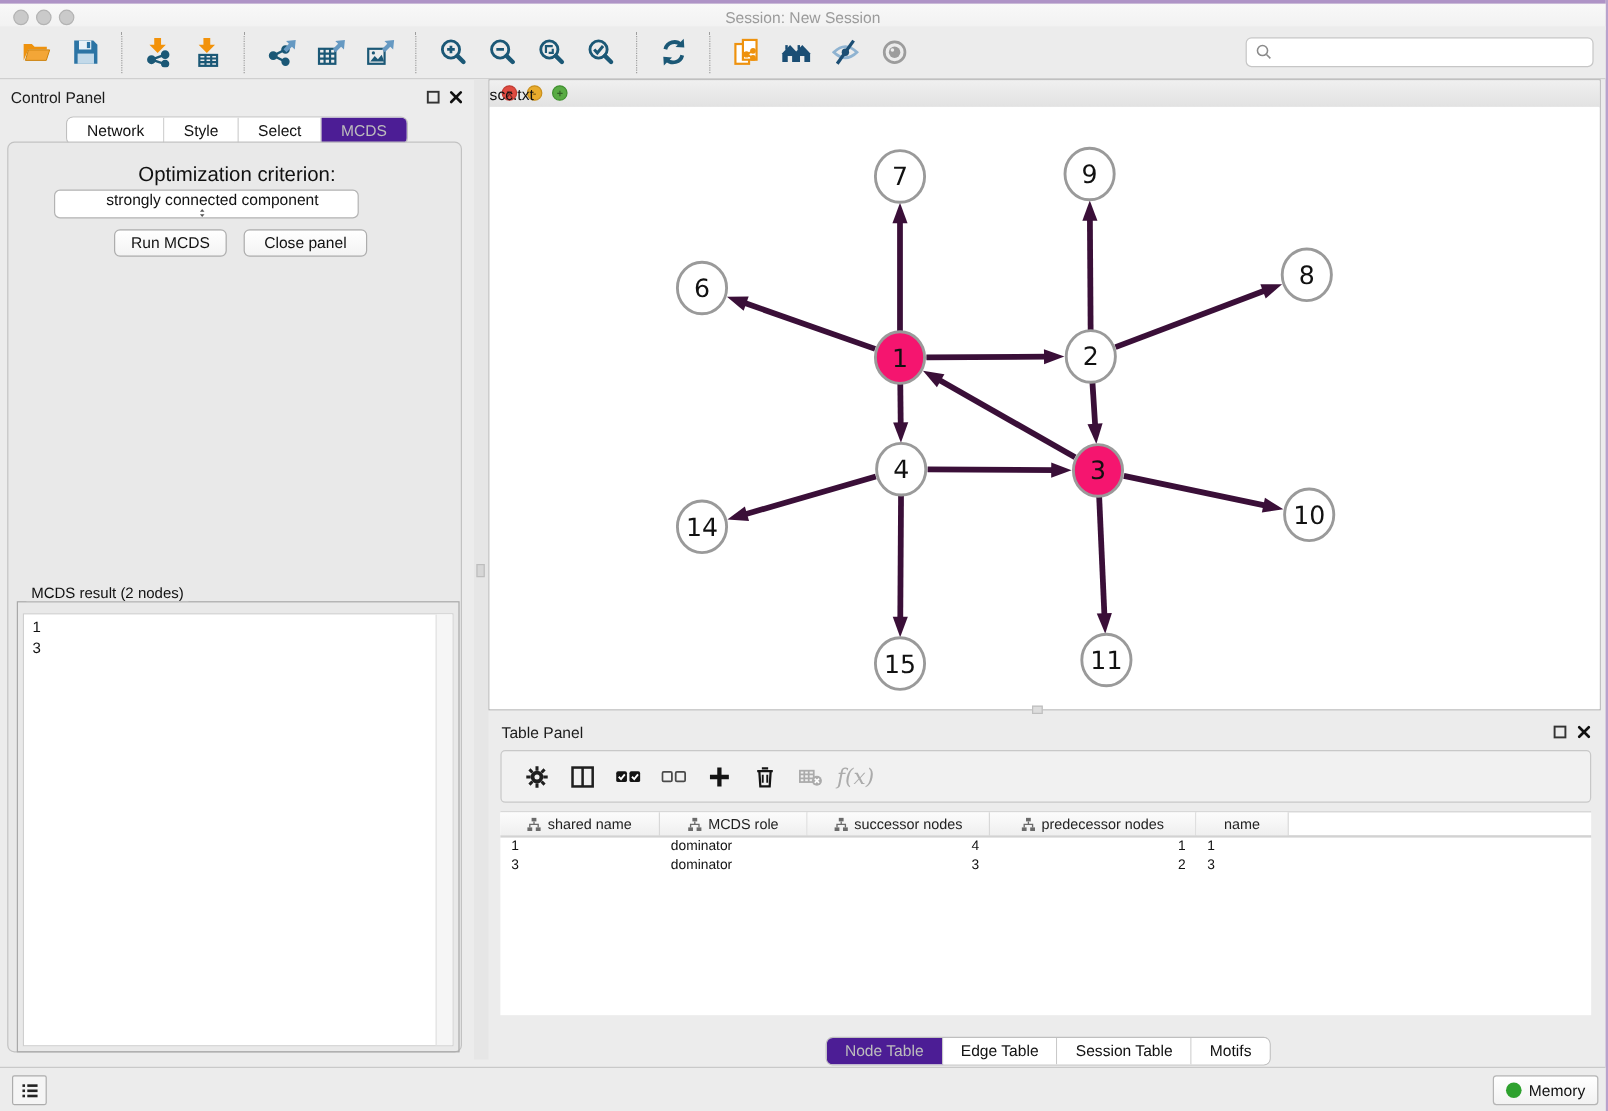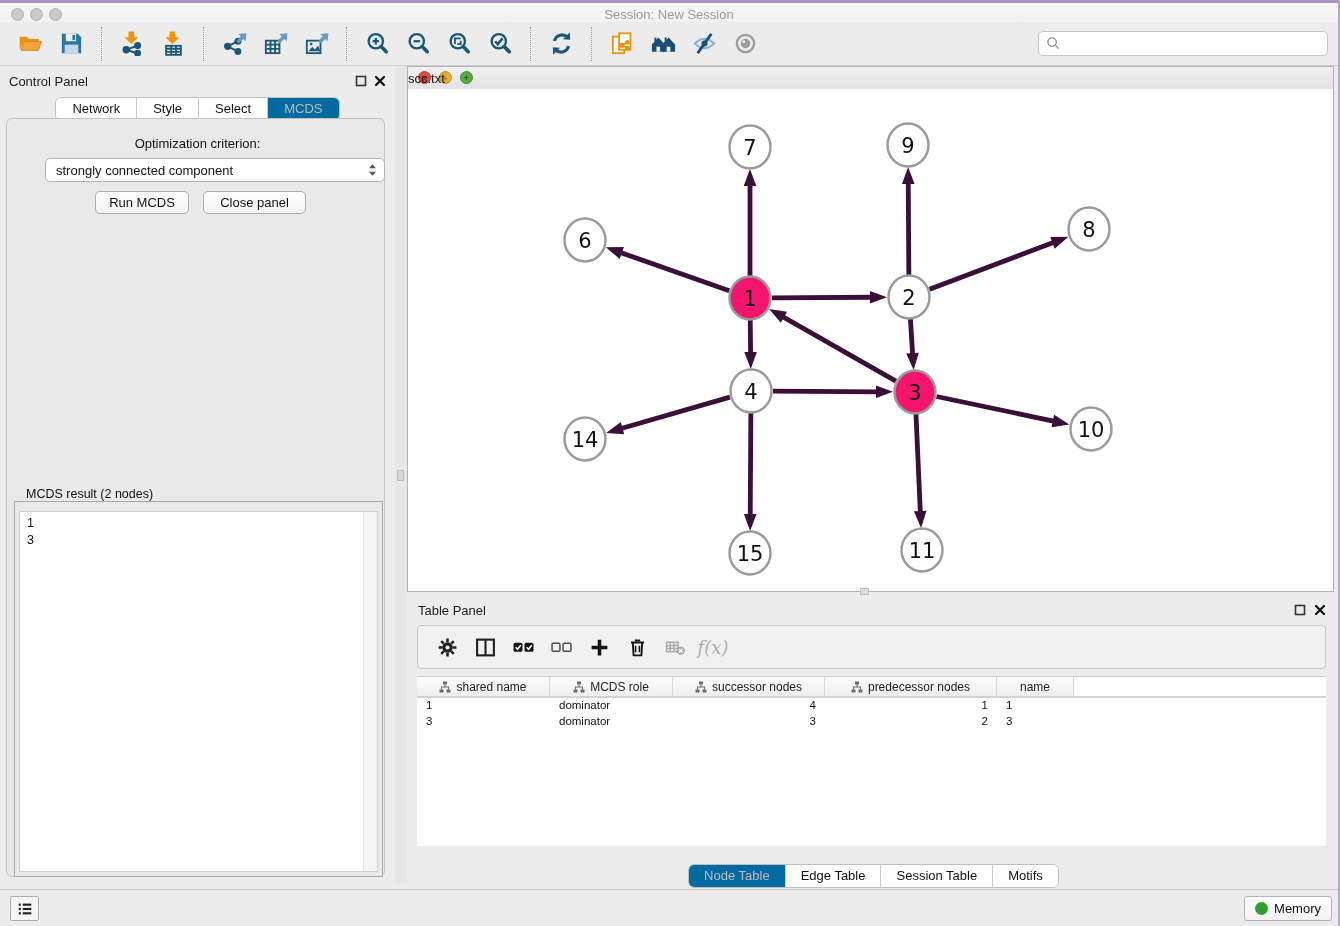--- a/index.html
+++ b/index.html
@@ -21,24 +21,24 @@
   
   #control-panel{position:absolute;left:0;top:66px;width:395px;height:817px;}
   .panel-head{position:absolute;left:0;top:0;right:0;height:30px;text-decoration:underline;}
   .panel-title{position:absolute;left:9px;top:8px;font-size:13px;color:#1c1c1c;}
   .panel-btn{position:absolute;top:8px;width:14px;height:14px;display:flex;align-items:center;justify-content:center;cursor:pointer;}
   .panel-btn svg{width:12px;height:12px;}
   #cp-tabs{position:absolute;top:31px;left:0;right:0;display:flex;justify-content:center;}
   .seg-group{display:flex;border:1px solid #BFBFBF;border-radius:6px;overflow:hidden;background:#fff;height:22px;}
   .seg{padding:0 16px;font-size:13px;line-height:22px;color:#111;background:#fff;border-right:1px solid #C9C9C9;cursor:pointer;white-space:nowrap;}
   .seg:last-child{border-right:none;}
-  .seg.sel{background:#0369a1;color:#BDBDBD;}
+  .seg.sel{background:#4c1d95;color:#BDBDBD;}
   #cp-body{position:absolute;left:6px;top:52px;width:379px;height:759px;background:#E9E9E9;border:1px solid #C2C2C2;border-radius:6px;box-sizing:border-box;}
-  #opt-label{position:absolute;left:0;right:0;top:70px;text-align:center;font-size:13px;color:#111;}
-  #criterion{position:absolute;left:45px;top:92px;width:340px;height:24px;background:#fff;border:1px solid #B3B3B3;border-radius:5px;box-sizing:border-box;display:flex;align-items:center;cursor:pointer;}
+  #opt-label{position:absolute;left:0;right:0;top:70px;text-align:center;font-size:17px;color:#111;}
+  #criterion{position:absolute;left:45px;top:92px;width:254px;height:24px;background:#fff;border:1px solid #B3B3B3;border-radius:5px;box-sizing:border-box;display:flex;align-items:center;cursor:pointer;flex-direction:column;}
   #criterion .val{flex:1;font-size:13px;padding-left:10px;color:#111;}
   #criterion svg{width:9px;height:14px;margin-right:7px;}
   .mac-btn{position:absolute;top:125px;height:23px;background:linear-gradient(#FFFFFF,#F3F3F3);border:1px solid #ADADAD;border-radius:5px;font-size:13px;color:#111;display:flex;align-items:center;justify-content:center;cursor:pointer;box-sizing:border-box;}
   #run-btn{left:95px;width:94px;}
   #close-btn{left:203px;width:103px;}
   #result-box{position:absolute;left:14px;top:435px;width:369px;height:376px;border:1px solid #A9A9A9;box-sizing:border-box;}
   #result-label{position:absolute;left:22px;top:421px;font-size:12.5px;color:#111;background:#E9E9E9;padding:0 4px;z-index:2;}
   #result-area{position:absolute;left:4px;top:9px;right:4px;bottom:4px;background:#fff;border:1px solid #CFCFCF;box-sizing:border-box;}
   #result-lines{position:absolute;left:7px;top:3px;font-size:12.5px;color:#111;line-height:17px;white-space:pre;}
   #result-scroll{position:absolute;right:0;top:0;bottom:0;width:13px;background:#F6F6F6;border-left:1px solid #E2E2E2;}

